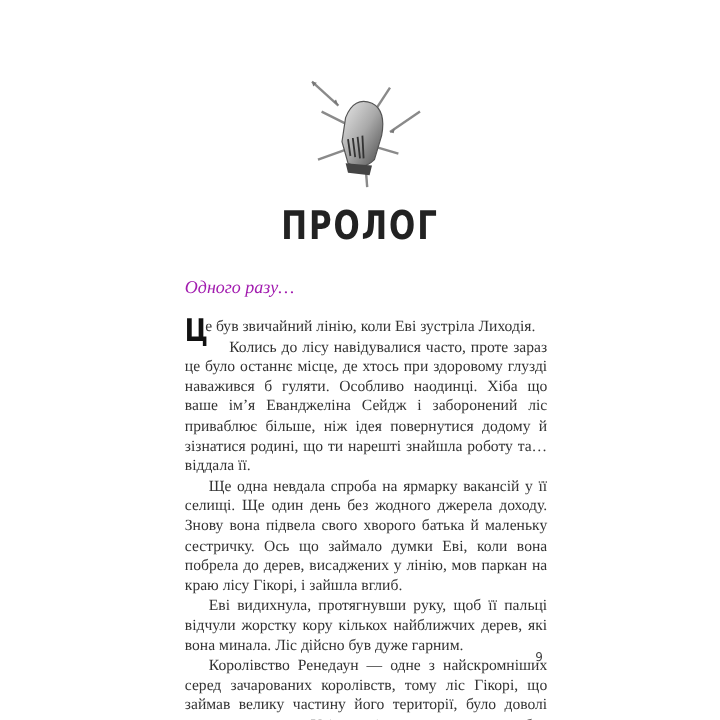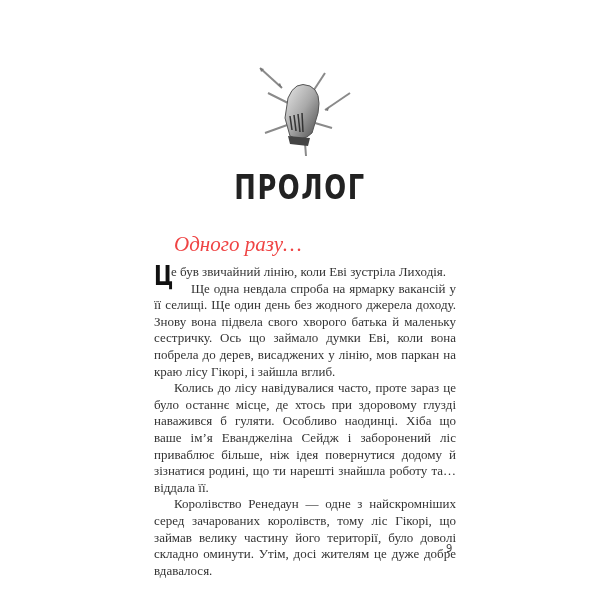--- a/index.html
+++ b/index.html
@@ -1,19 +1,19 @@
 <!DOCTYPE html>
 <html><head>
 <meta charset="utf-8">
 <style>
   html,body{margin:0;padding:0;background:#fff;}
   body{width:600px;height:600px;position:relative;overflow:hidden;font-family:"DejaVu Serif",serif;color:#2a2a2a;}
   .emblem{position:absolute;left:240px;top:58px;width:120px;height:100px;}
   .title{position:absolute;left:0;width:600px;top:168px;text-align:center;font-family:"DejaVu Sans",sans-serif;font-weight:bold;font-size:33px;letter-spacing:2px;color:#222;transform:scaleX(0.78);transform-origin:center;}
-  .intro{position:absolute;left:154px;top:232px;font-style:italic;font-size:21px;font-family:"Liberation Serif",serif;color:#ef4444;margin-left:20px;}
+  .intro{position:absolute;left:154px;top:232px;font-style:italic;font-size:15px;font-family:"Liberation Serif",serif;color:#a21caf;}
   .body{position:absolute;left:154px;top:264px;width:302px;font-family:"Liberation Serif",serif;font-size:13px;line-height:16.6px;color:#333;text-align:justify;}
   .body p{margin:0;text-indent:20px;}
   .body p.first{text-indent:0;}
   .drop{font-family:"DejaVu Sans",sans-serif;font-weight:bold;font-size:26px;line-height:20px;float:left;margin-right:1px;margin-top:2px;color:#111;transform:scaleX(0.8);transform-origin:left;width:16px;}
   .pagenum{position:absolute;left:446px;top:543px;font-family:"DejaVu Sans",sans-serif;font-size:10px;color:#444;}
 </style>
 </head>
 <body>
 
 <div class="emblem">
@@ -49,18 +49,19 @@
     <path d="M48 78 L70 80 L68 88 L50 86 Z" fill="#444"></path>
   </svg>
 </div>
 
 <div class="title">ПРОЛОГ</div>
 
 <div class="intro">Одного разу…</div>
 
 <div class="body">
   <p class="first"><span class="drop">Ц</span><span>е був звичайний лінію, коли Еві зустріла Лиходія.</span></p>
+  <p>Колись до лісу навідувалися часто, проте зараз це було останнє місце, де хтось при здоровому глузді наважився б гуляти. Особливо наодинці. Хіба що ваше ім’я Еванджеліна Сейдж і заборонений ліс приваблює більше, ніж ідея повернутися додому й зізнатися родині, що ти нарешті знайшла роботу та… віддала її.</p>
   <p>Ще одна невдала спроба на ярмарку вакансій у її селищі. Ще один день без жодного джерела доходу. Знову вона підвела свого хворого батька й маленьку сестричку. Ось що займало думки Еві, коли вона побрела до дерев, висаджених у лінію, мов паркан на краю лісу Гікорі, і зайшла вглиб.</p>
-  <p>Колись до лісу навідувалися часто, проте зараз це було останнє місце, де хтось при здоровому глузді наважився б гуляти. Особливо наодинці. Хіба що ваше ім’я Еванджеліна Сейдж і заборонений ліс приваблює більше, ніж ідея повернутися додому й зізнатися родині, що ти нарешті знайшла роботу та… віддала її.</p>
+  <p>Еві видихнула, протягнувши руку, щоб її пальці відчули жорстку кору кількох найближчих дерев, які вона минала. Ліс дійсно був дуже гарним.</p>
   <p>Королівство Ренедаун — одне з найскромніших серед зачарованих королівств, тому ліс Гікорі, що займав велику частину його території, було доволі складно оминути. Утім, досі жителям це дуже добре вдавалося.</p>
 </div>
 
 <div class="pagenum">9</div>
 
 </body></html>

